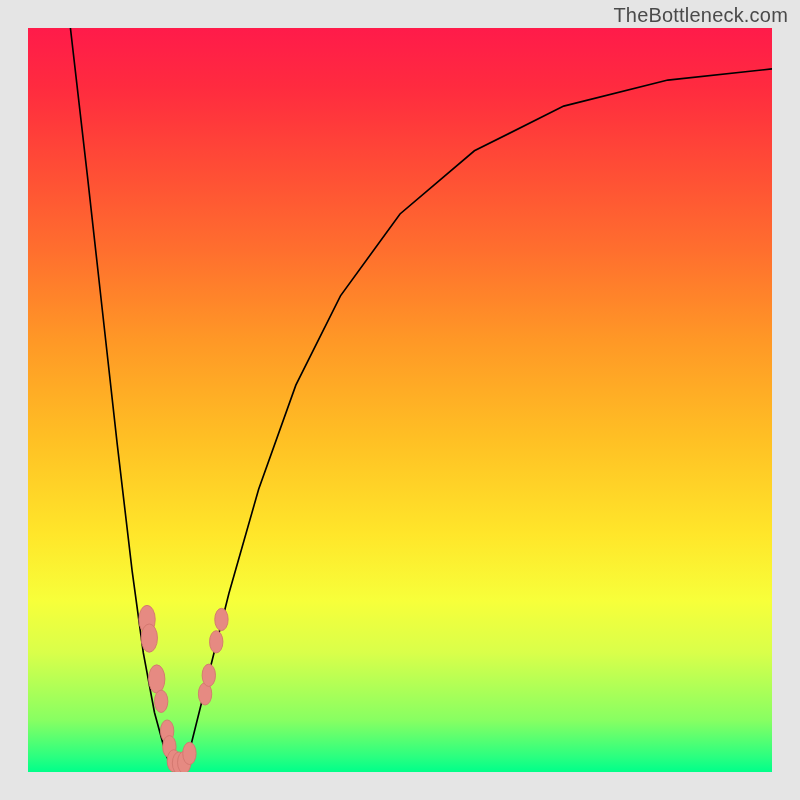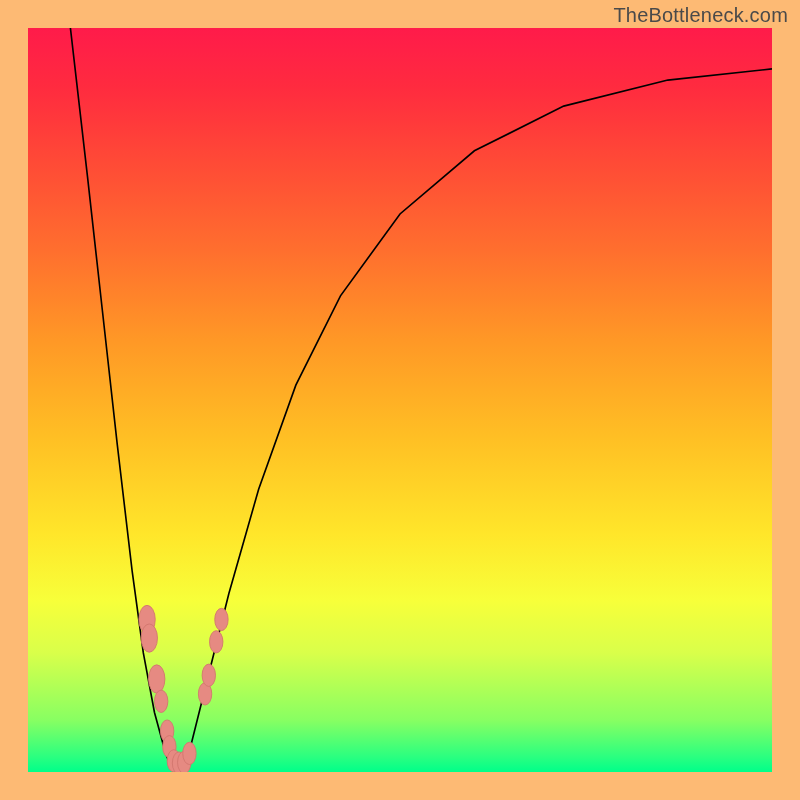--- a/index.html
+++ b/index.html
@@ -7,21 +7,21 @@
     padding: 0;
     width: 800px;
     height: 800px;
     overflow: hidden;
     font-family: Arial, Helvetica, sans-serif;
   }
   .frame {
     position: relative;
     width: 800px;
     height: 800px;
-    background: #fdba74;
+    background: #e5e5e5;
   }
   .plot-area {
     position: absolute;
     left: 28px;
     top: 28px;
     width: 744px;
     height: 744px;
     background: linear-gradient(to bottom,
       #ff1b4a 0%,
       #ff2b3f 8%,

